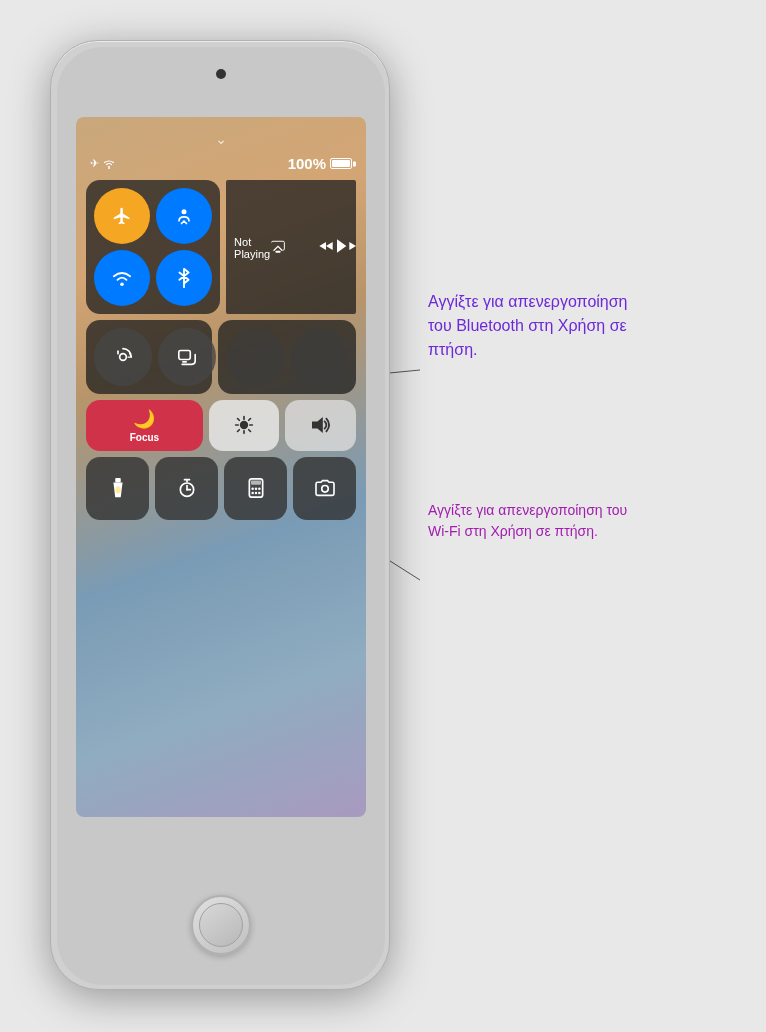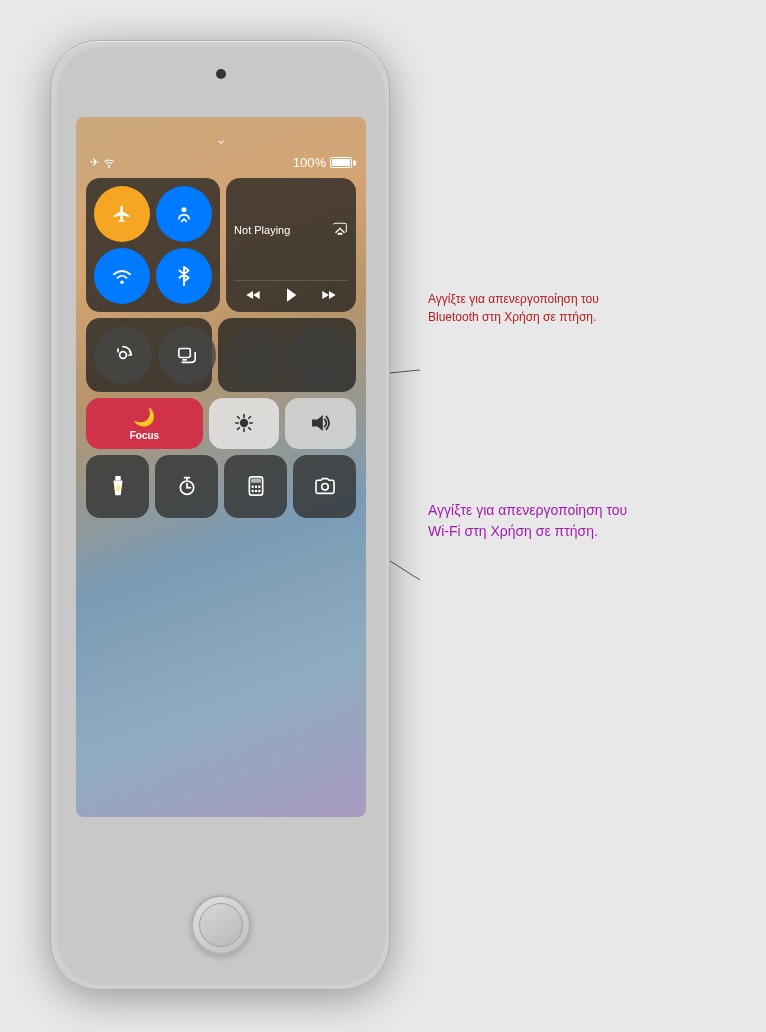--- a/index.html
+++ b/index.html
@@ -216,24 +216,24 @@
 
     .btn-orange { background: #f5a623; }
     .btn-blue-bright { background: #007aff; }
     .btn-blue { background: #007aff; }
     .btn-blue-alt { background: #007aff; }
     .btn-dark { background: rgba(60,60,60,0.8); color: white; }
 
     
     .now-playing-block {
       background: rgba(30,30,30,0.75);
-      border-radius: 14px;
+      border-radius: 2px;
       flex: 1.1;
       display: flex;
-      flex-direction: column;
+      flex-direction: row;
       overflow: hidden;
     }
 
     .np-top {
       padding: 6px 8px 4px;
       display: flex;
       align-items: center;
       justify-content: space-between;
       flex: 1;
     }
@@ -347,21 +347,21 @@
 
 <div class="scene">
 
   <svg class="annotation-svg">
 
     <line x1="215" y1="390" x2="420" y2="370" stroke="#555" stroke-width="1"></line>
 
     <line x1="215" y1="450" x2="420" y2="580" stroke="#555" stroke-width="1"></line>
   </svg>
 
-  <div style="position:absolute; left:428px; top:290px; width:200px; font-size:12px; color:#b91c1c; line-height:1.5;">
+  <div style="position:absolute; left:428px; top:290px; width:200px; font-size:16px; color:#6d28d9; line-height:1.5;">
     <span>Αγγίξτε για απενεργοποίηση του Bluetooth στη Χρήση σε πτήση.</span>
   </div>
 
   <div style="position:absolute; left:428px; top:500px; width:200px; font-size:14px; color:#a21caf; line-height:1.5;">
     <span>Αγγίξτε για απενεργοποίηση του Wi-Fi στη Χρήση σε πτήση.</span>
   </div>
 
   <div class="device">
     <div class="device-inner">
 
@@ -375,21 +375,21 @@
           <div class="status-bar">
             <div class="status-left">
               <span style="font-size:11px;">✈</span>
               <svg width="12" height="10" viewBox="0 0 12 10">
                 <path d="M6 7.5 L6 9.5" stroke="white" stroke-width="1.5" stroke-linecap="round"></path>
                 <path d="M3.5 5.5 Q6 3.5 8.5 5.5" stroke="white" stroke-width="1.2" fill="none" stroke-linecap="round"></path>
                 <path d="M1.5 3.5 Q6 0.5 10.5 3.5" stroke="white" stroke-width="1.2" fill="none" stroke-linecap="round"></path>
               </svg>
             </div>
             <div class="status-right">
-              <span style="color:white; font-size:13px;">100%</span>
+              <span style="color:white; font-size:15px;font-weight:bold;">100%</span>
               <div class="battery-icon">
                 <div class="battery-outline">
                   <div class="battery-fill"></div>
                 </div>
               </div>
             </div>
           </div>
 
           <div class="cc-grid">
 

